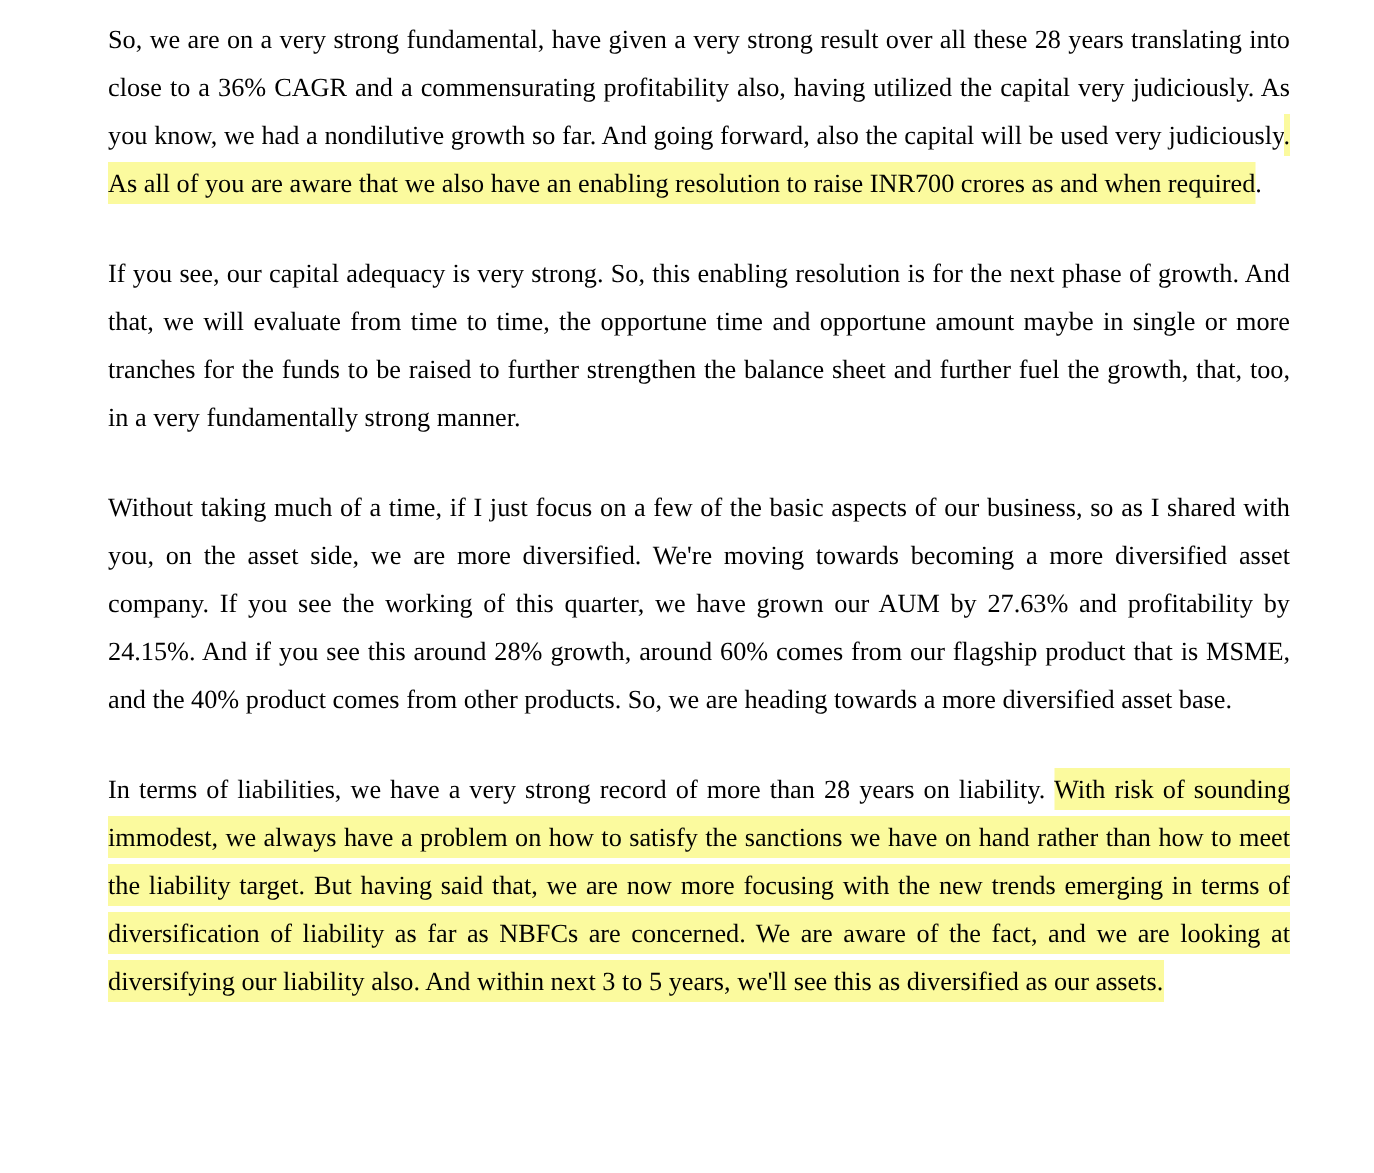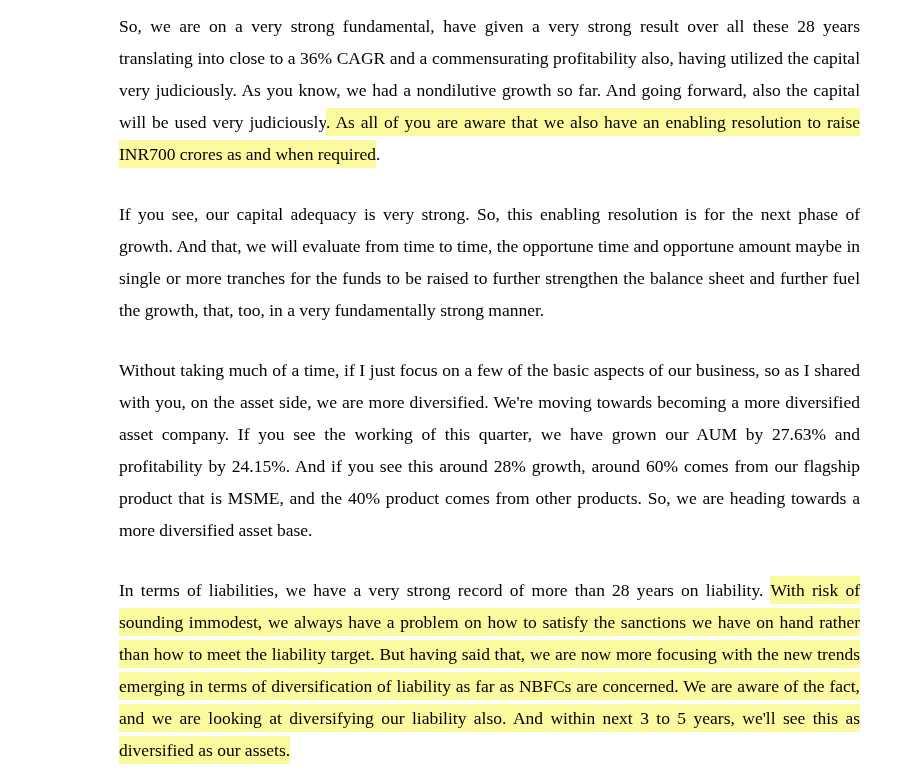--- a/index.html
+++ b/index.html
@@ -11,21 +11,21 @@
     width: 916px;
     height: 782px;
     overflow: hidden;
     font-family: "Liberation Serif", "DejaVu Serif", serif;
     color: #000000;
   }
   .page {
     box-sizing: border-box;
     width: 916px;
     height: 756px;
-    padding: 10px 56px 0 119px;
+    padding: 10px 56px 0 72px;
     background: #ffffff;
   }
   .para {
     margin: 0 0 28px 0;
     font-size: 17.5px;
     line-height: 32px;
     text-align: justify;
     color: #000000;
   }
   .hl {

